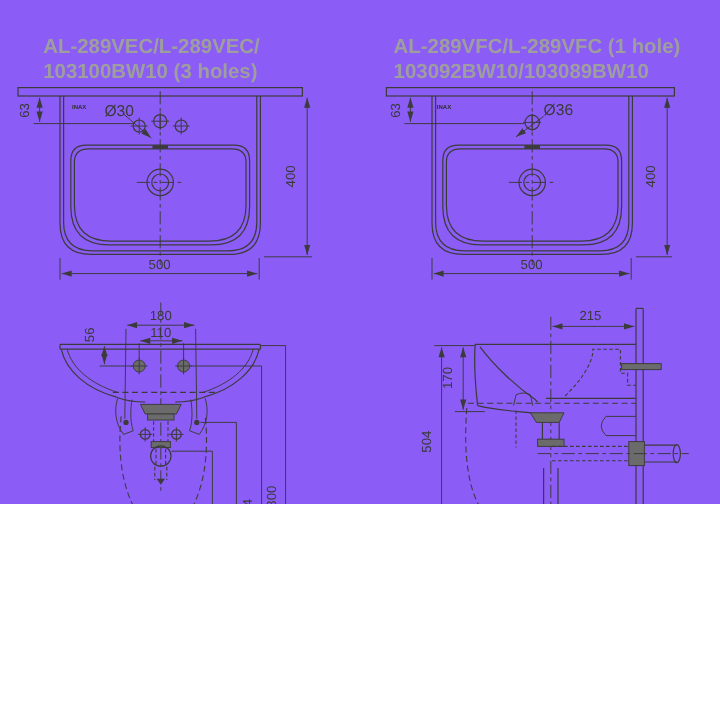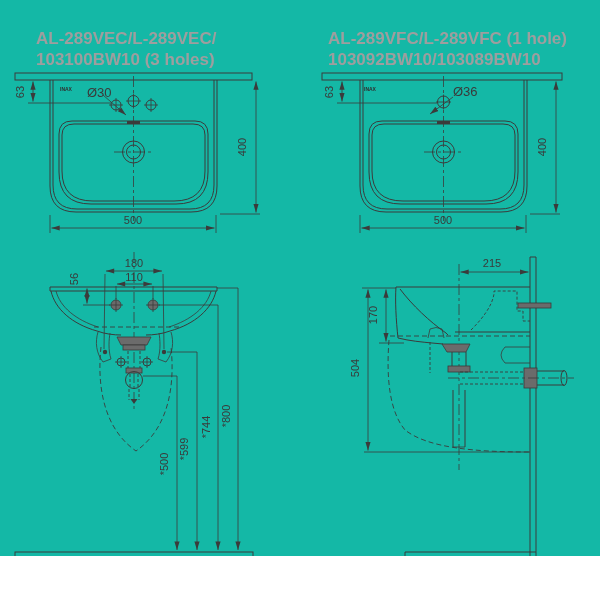--- a/index.html
+++ b/index.html
@@ -1,16 +1,16 @@
 <!DOCTYPE html>
 <html><head>
 <meta charset="utf-8">
 <style>
   html,body{margin:0;padding:0;background:#ffffff;}
-  .stage{position:relative;width:600px;height:556px;background:#14b8a6;overflow:hidden;}
+  .stage{position:relative;width:600px;height:420px;background:#8b5cf6;overflow:hidden;}
   svg{display:block;}
   .ln{stroke:#3b3b3b;fill:none;stroke-width:1;}
   .thin{stroke:#3b3b3b;fill:none;stroke-width:.8;}
   .dk{fill:#6b6b6b;stroke:#3b3b3b;stroke-width:.8;}
   .dot{fill:#3b3b3b;stroke:none;}
   .cl{stroke:#3b3b3b;fill:none;stroke-width:.8;stroke-dasharray:11 3 3 3;}
   .dsh{stroke:#3b3b3b;fill:none;stroke-width:.9;stroke-dasharray:5 3;}
   .dsh2{stroke:#3b3b3b;fill:none;stroke-width:.9;stroke-dasharray:3 2;}
   .txt{font:11px "Liberation Sans", sans-serif;fill:#3a3a3a;}
   .dia{font:13px "Liberation Sans", sans-serif;fill:#3a3a3a;}

